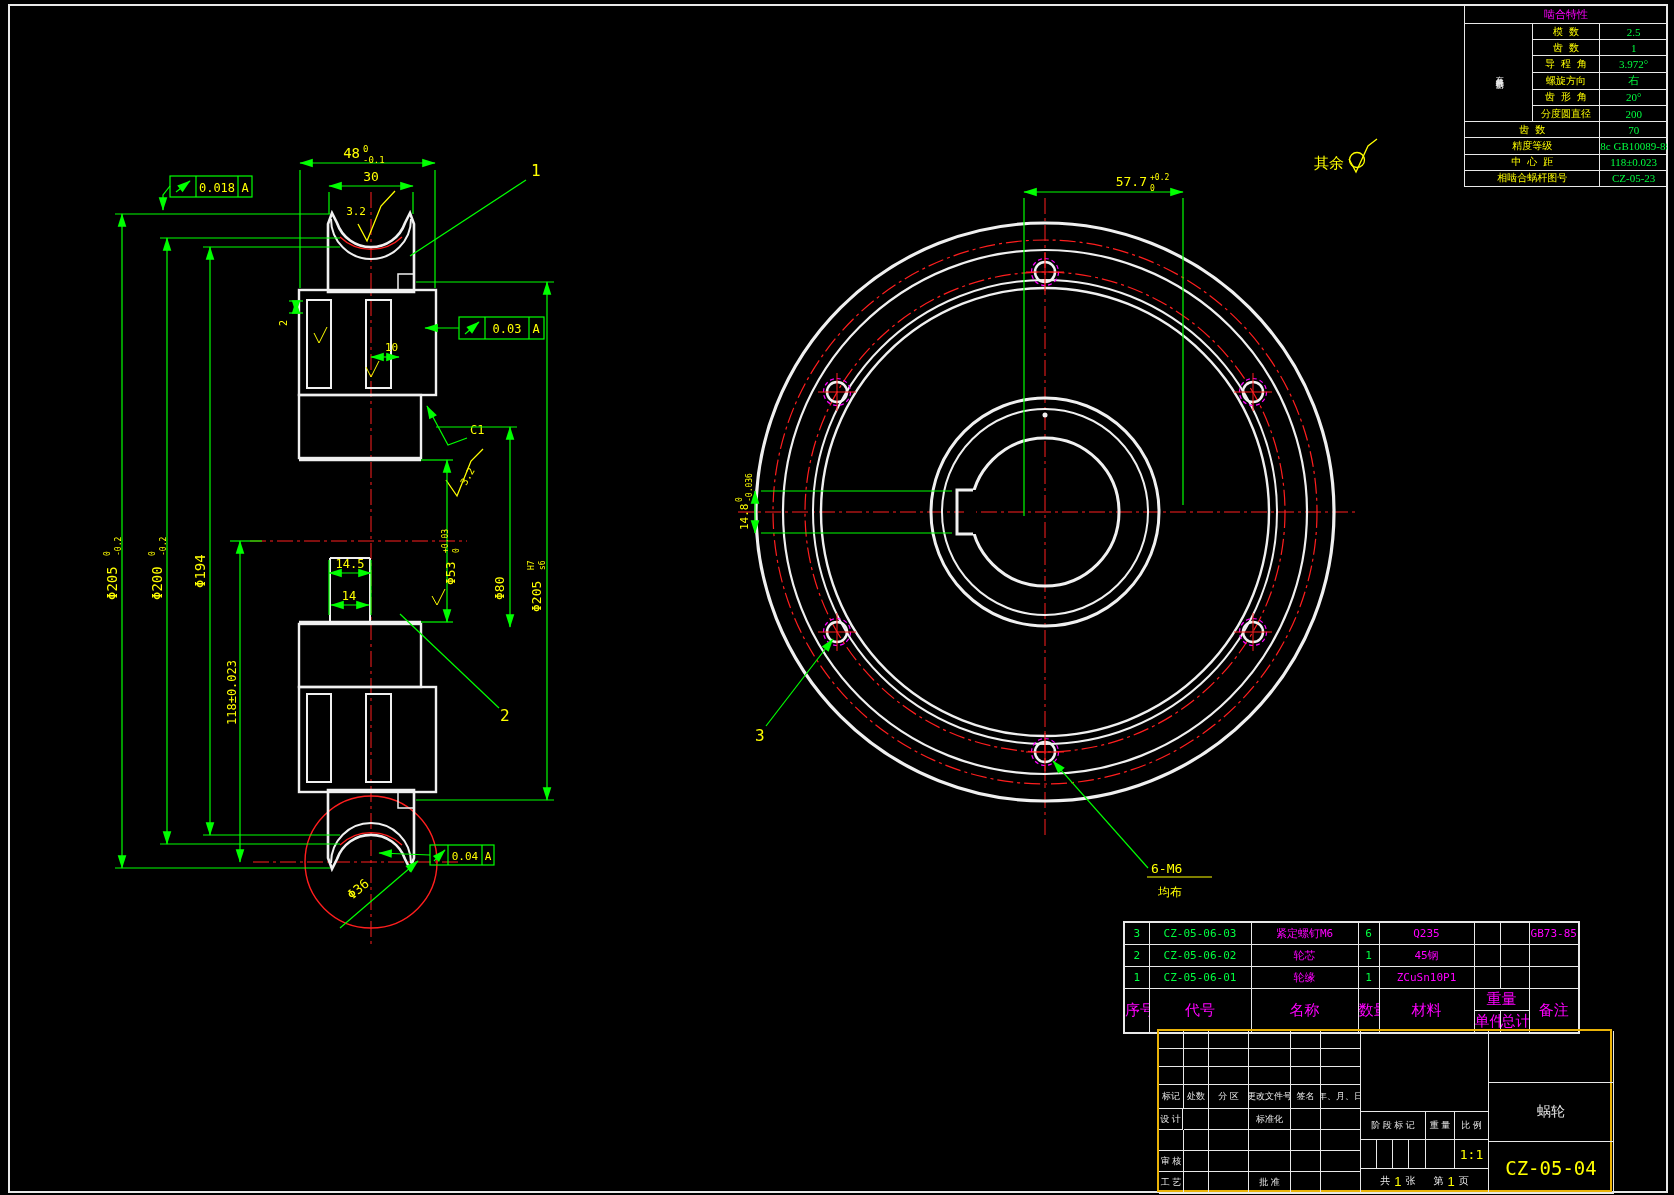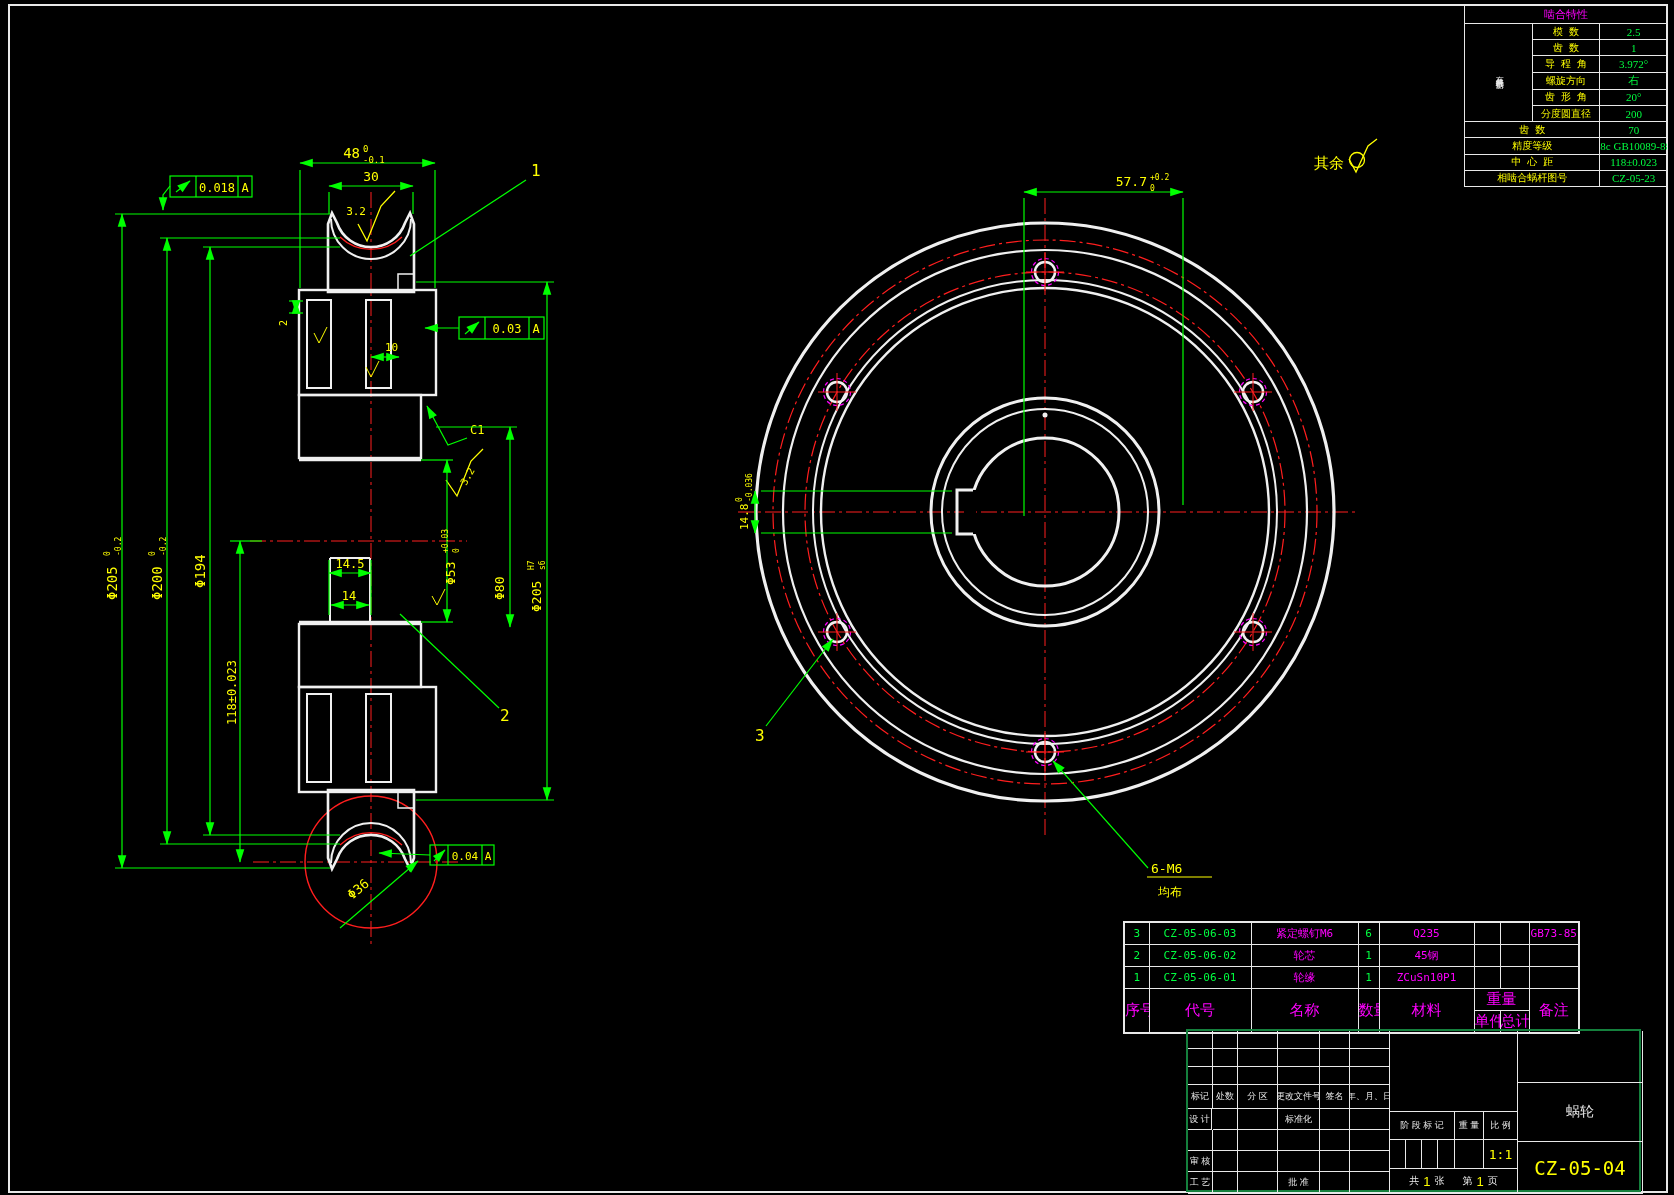--- a/index.html
+++ b/index.html
@@ -30,21 +30,21 @@
   .tech .tt{font-size:14px;margin-left:50px;margin-bottom:4px;}
   .tech .ln{font-size:13px;line-height:23px;white-space:nowrap;}
   
   .plist{position:absolute;left:1123px;top:921px;width:455px;}
   .plist table{border-collapse:collapse;width:455px;table-layout:fixed;border:2px solid #e8e8e8;}
   .plist td{border:1px solid #e8e8e8;padding:0;text-align:center;font-size:11px;
             height:21px;overflow:hidden;white-space:nowrap;}
   .plist .g{color:#00ff40;} .plist .m{color:#ff00ff;}
   .plist .hrow td{color:#ff00ff;font-size:15px;margin-left:45px;}
   
-  .tblock{position:absolute;left:1186px;top:1029px;width:455px;height:163px;border:2px solid #15803d;box-sizing:border-box;}
+  .tblock{position:absolute;left:1157px;top:1029px;width:455px;height:163px;border:2px solid #eab308;box-sizing:border-box;}
   .cell{position:absolute;border-right:1px solid #e8e8e8;border-bottom:1px solid #e8e8e8;
         box-sizing:border-box;color:#e8e8e8;display:flex;align-items:center;justify-content:center;
         font-size:9px;overflow:hidden;white-space:nowrap;font-family:"Liberation Sans",sans-serif;}
   .ylw{color:#ffff00;}
 </style>
 </head>
 <body>
 
 <div id="stage">
   <div class="frame"></div>

